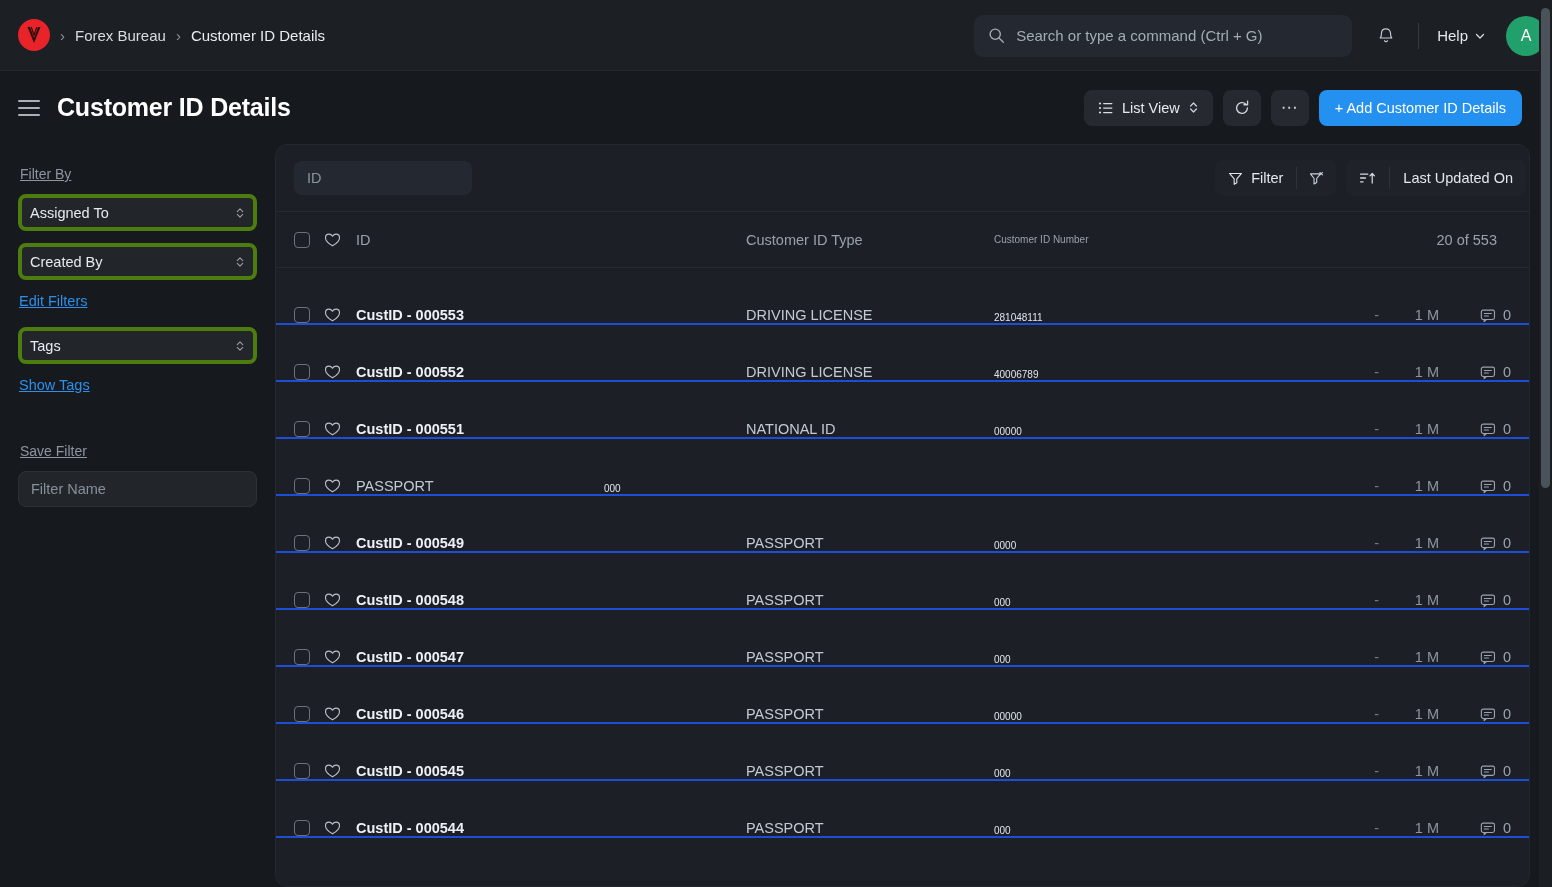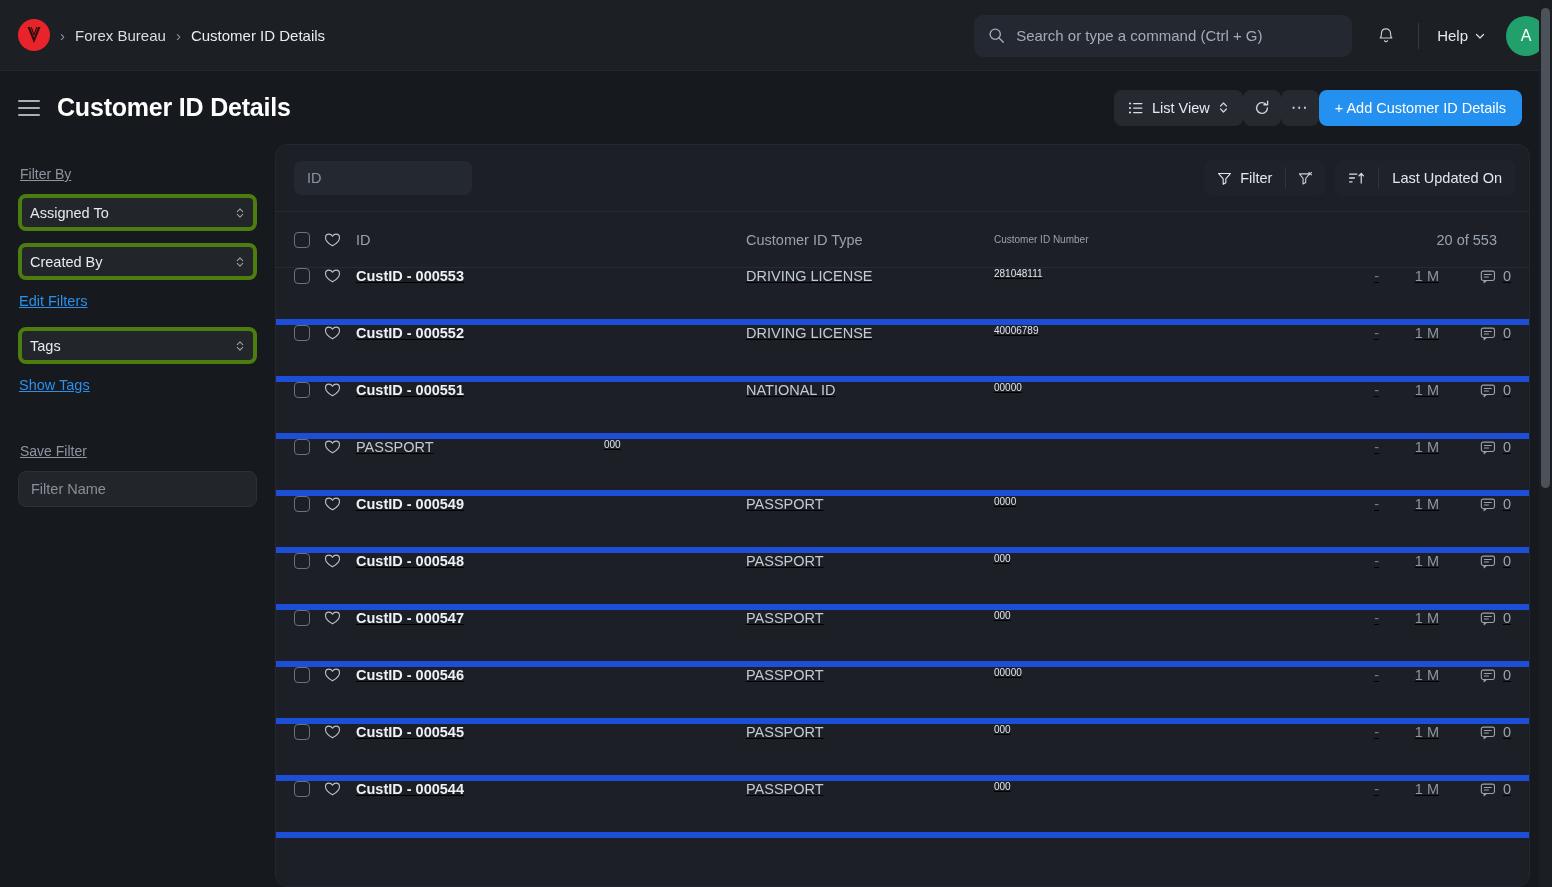--- a/index.html
+++ b/index.html
@@ -60,21 +60,21 @@
   
   .pagehead {
     height: 73px; display: flex; align-items: center;
     padding: 0 30px 0 18px; position: relative;
   }
   .ham { width: 28px; height: 28px; display:flex; flex-direction:column;
          justify-content:center; gap:5px; cursor:pointer; margin-right: 11px; }
   .ham i { display:block; height:2px; background:#a9b0ba; border-radius:2px; }
   .ham i:nth-child(1){ width:22px; } .ham i:nth-child(2){ width:22px; } .ham i:nth-child(3){ width:22px; }
   .ptitle { color: #ffffff; font-size: 25px; font-weight: 700; letter-spacing: -0.2px; }
-  .head-actions { position:absolute; right: 30px; display:flex; align-items:center; }
+  .head-actions { position:absolute; right: 30px; display:flex; align-items:center; gap: 10px; }
   .btn {
     height: 36px; border-radius: 8px; background: #26292f; border: none;
     color: #e6eaf0; font-size: 14.5px; display:flex; align-items:center;
     gap: 8px; padding: 0 14px; cursor: pointer; font-family: inherit;
   }
   .btn.icon-only { width: 38px; padding: 0; justify-content: center; }
   .btn.primary { background: #2490ef; color:#fff; font-size: 14.5px; padding: 0 16px; height: 36px; }
   .spin { color:#cfd5dd; }
 
   
@@ -101,38 +101,37 @@
     height: 100%; overflow: hidden;
   }
   .panel-top {
     height: 67px; display:flex; align-items:center; padding: 0 18px;
     position: relative; border-bottom: 1px solid #262b32;
   }
   .idfilter {
     width: 178px; height: 34px; background: #242931; border-radius: 8px;
     display:flex; align-items:center; padding: 0 13px; color:#8b939e; font-size:14.5px;
   }
-  .top-right { position:absolute; right: 14px; display:flex; align-items:center; gap: 10px; }
+  .top-right { position:absolute; right: 3px; display:flex; align-items:center; gap: 10px; }
   .grp { display:flex; align-items:center; background:#1f2329; border-radius:8px; overflow:hidden; }
   .grp .gbtn {
     height: 36px; display:flex; align-items:center; gap:8px; padding: 0 13px;
     color:#e2e7ee; font-size:14.5px; background:transparent; border:none; cursor:pointer;
     font-family: inherit;
   }
   .grp .gdiv { width:1px; height:22px; background:#2f343c; }
 
   
   .thead {
     height: 56px; display:flex; align-items:center; padding: 0 18px;
     border-bottom: 1px solid #262b32; color:#98a1ad; font-size:14.5px;
   }
   .row {
-    height: 57px; display:flex; align-items:flex-start; padding: 0 18px;
-    border-bottom: 6px solid #1d4ed8;
-    text-decoration: underline;
+    height: 57px; display:flex; align-items:flex-end; padding: 0 18px;
+    border-bottom: 2px solid #1d4ed8;
   }
   .c-check { width: 30px; flex:0 0 30px; display:flex; align-items:center; }
   .cbox { width:16px; height:16px; border:1.5px solid #6a727d; border-radius:4px; background:transparent; cursor:pointer; }
   .c-like { width: 32px; flex:0 0 32px; display:flex; align-items:center; }
   .c-id { flex: 0 0 390px; color:#eef2f7; font-size:14.5px; font-weight:700; }
   .thead .c-id { font-weight: 400; color:#98a1ad; }
   .c-type { flex: 0 0 248px; color:#c3cad3; font-size:14.5px; }
   .thead .c-type { color:#98a1ad; }
   .c-num { flex: 1 1 auto; color:#dfe5ec; font-size:10px; }
   .thead .c-num { color:#98a1ad; }

